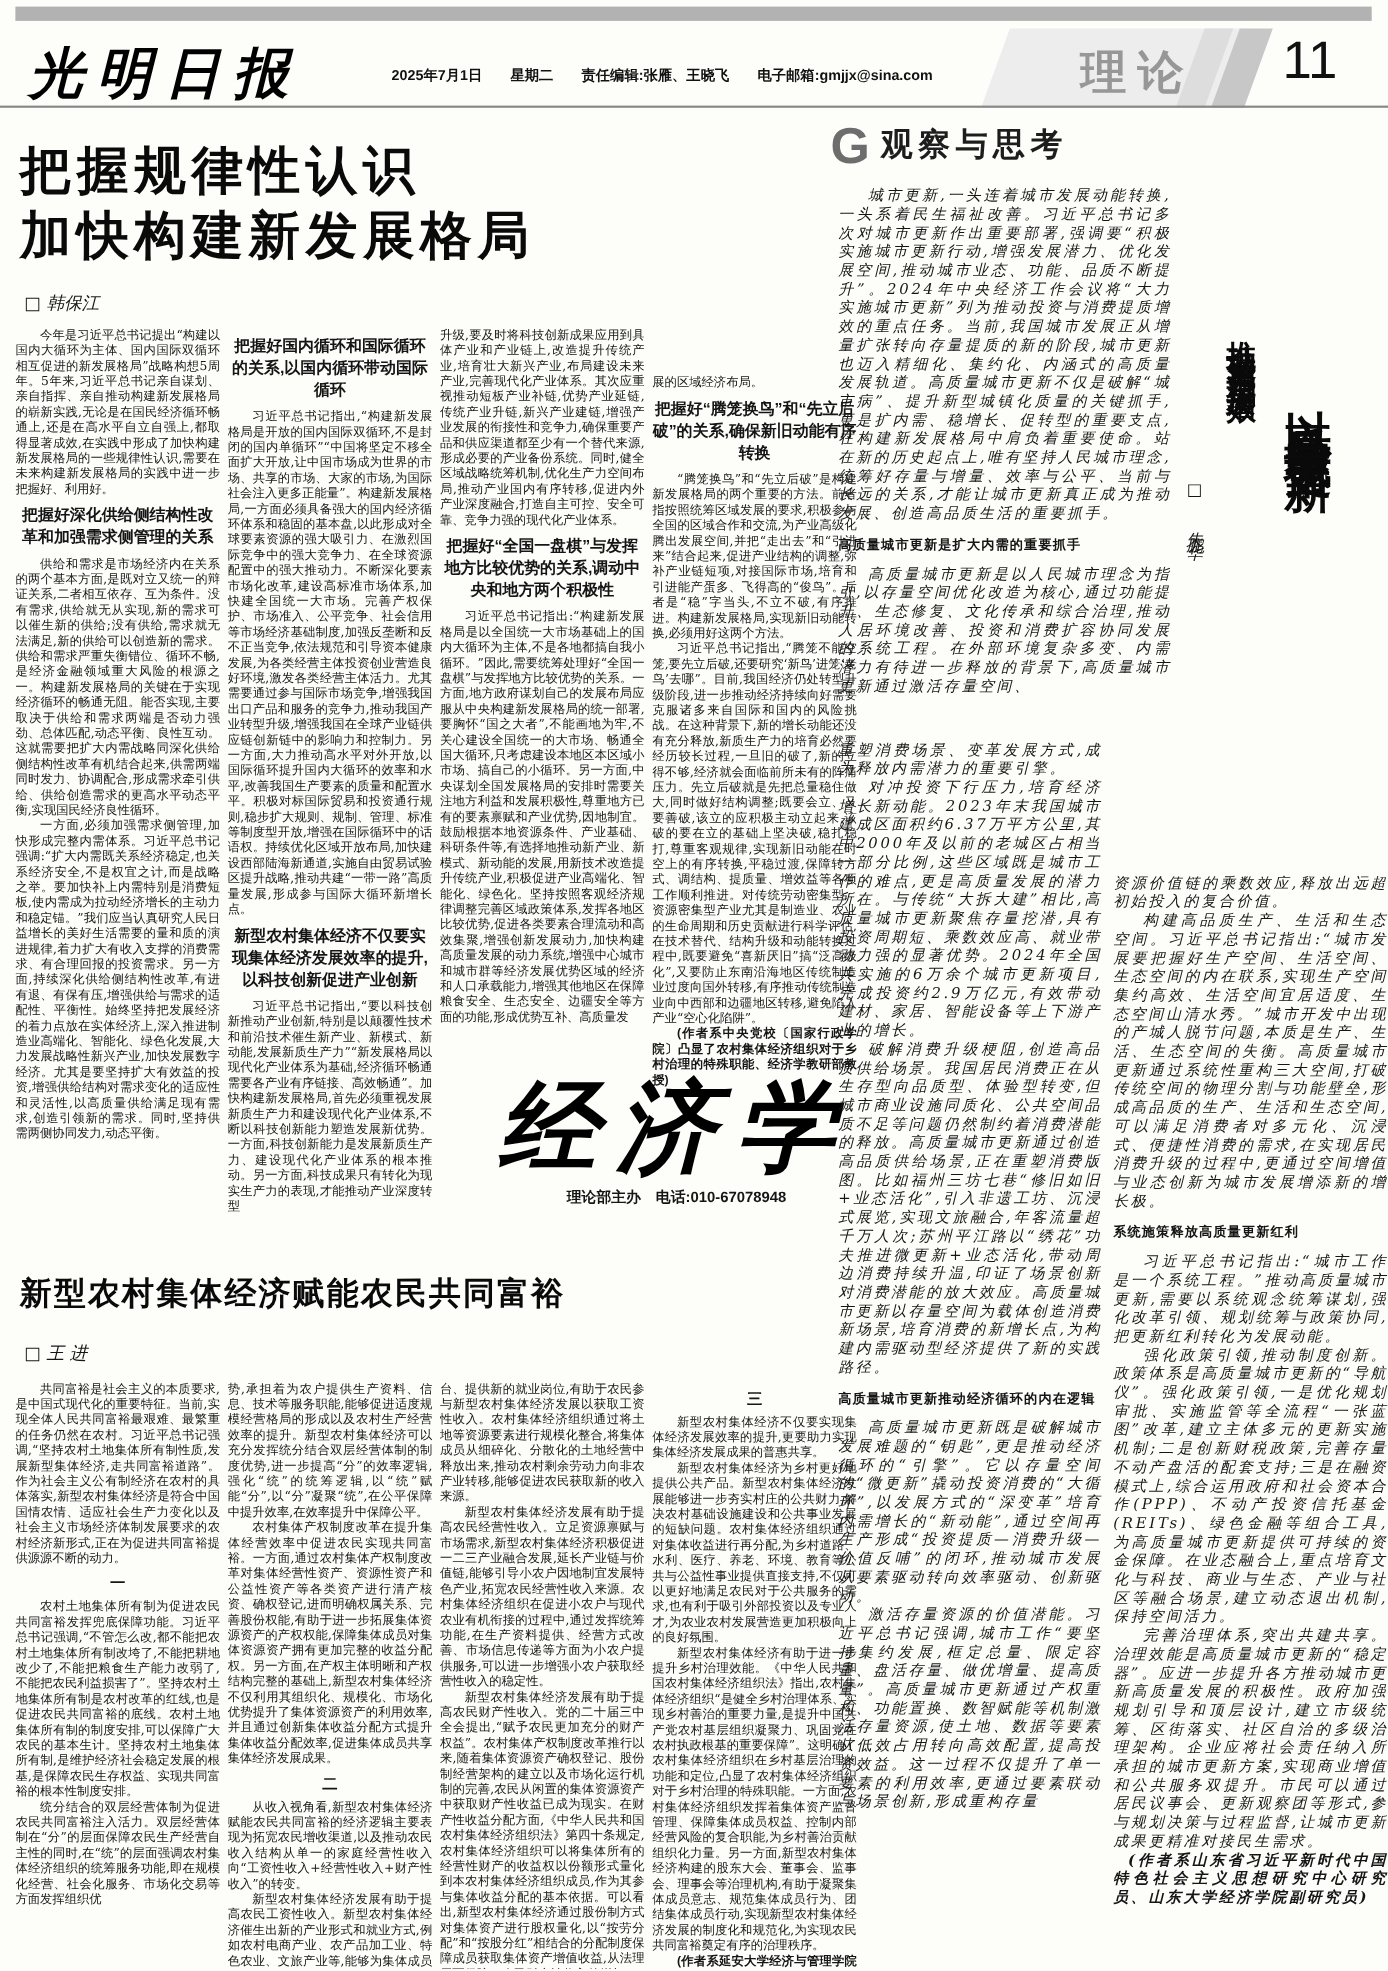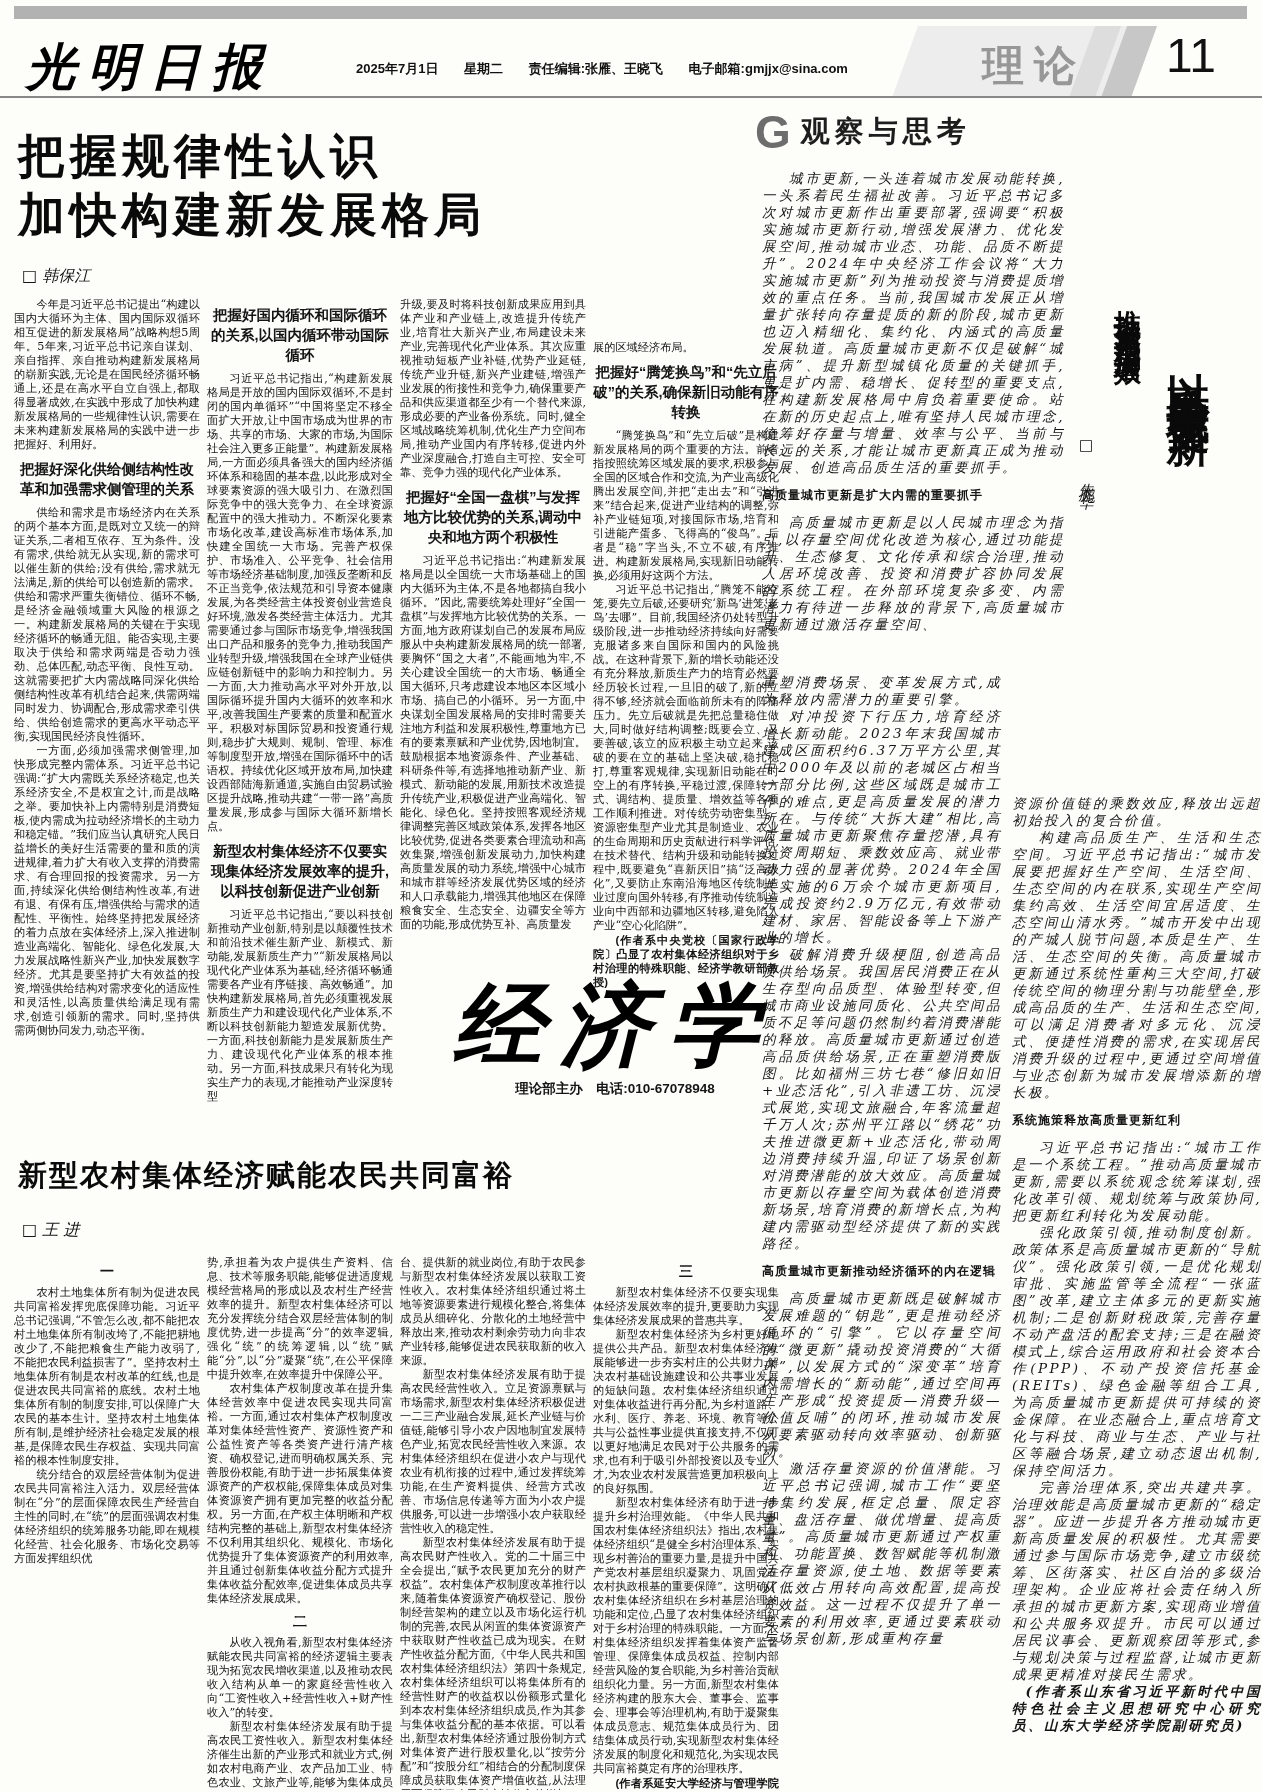--- a/index.html
+++ b/index.html
@@ -161,27 +161,28 @@
       <p class="k-h">高质量城市更新推动经济循环的内在逻辑</p>
       <p class="k-p">高质量城市更新既是破解城市发展难题的“钥匙”,更是推动经济循环的“引擎”。它以存量空间的“微更新”撬动投资消费的“大循环”,以发展方式的“深变革”培育内需增长的“新动能”,通过空间再生产形成“投资提质—消费升级—价值反哺”的闭环,推动城市发展从要素驱动转向效率驱动、创新驱动。</p>
       <p class="k-p">激活存量资源的价值潜能。习近平总书记强调,城市工作“要坚持集约发展,框定总量、限定容量、盘活存量、做优增量、提高质量”。高质量城市更新通过产权重构、功能置换、数智赋能等机制激活存量资源,使土地、数据等要素从低效占用转向高效配置,提高投资效益。这一过程不仅提升了单一要素的利用效率,更通过要素联动与场景创新,形成重构存量</p>
     </div>
   <div class="abs obs-col" id="obs-d">
       <p class="k-pc">资源价值链的乘数效应,释放出远超初始投入的复合价值。</p>
       <p class="k-p">构建高品质生产、生活和生态空间。习近平总书记指出:“城市发展要把握好生产空间、生活空间、生态空间的内在联系,实现生产空间集约高效、生活空间宜居适度、生态空间山清水秀。”城市开发中出现的产城人脱节问题,本质是生产、生活、生态空间的失衡。高质量城市更新通过系统性重构三大空间,打破传统空间的物理分割与功能壁垒,形成高品质的生产、生活和生态空间,可以满足消费者对多元化、沉浸式、便捷性消费的需求,在实现居民消费升级的过程中,更通过空间增值与业态创新为城市发展增添新的增长极。</p>
       <p class="k-h">系统施策释放高质量更新红利</p>
       <p class="k-p">习近平总书记指出:“城市工作是一个系统工程。”推动高质量城市更新,需要以系统观念统筹谋划,强化改革引领、规划统筹与政策协同,把更新红利转化为发展动能。</p>
       <p class="k-p">强化政策引领,推动制度创新。政策体系是高质量城市更新的“导航仪”。强化政策引领,一是优化规划审批、实施监管等全流程“一张蓝图”改革,建立主体多元的更新实施机制;二是创新财税政策,完善存量不动产盘活的配套支持;三是在融资模式上,综合运用政府和社会资本合作(PPP)、不动产投资信托基金(REITs)、绿色金融等组合工具,为高质量城市更新提供可持续的资金保障。在业态融合上,重点培育文化与科技、商业与生态、产业与社区等融合场景,建立动态退出机制,保持空间活力。</p>
-      <p class="k-p">完善治理体系,突出共建共享。治理效能是高质量城市更新的“稳定器”。应进一步提升各方推动城市更新高质量发展的积极性。尤其需要通过参与国际市场竞争,建立市级统筹、区街落实、社区自治的多级治理架构。企业应将社会责任纳入所承担的城市更新方案,实现商业增值和公共服务双提升。市民可以通过居民议事会、更新观察团等形式,参与规划决策与过程监督,让城市更新成果更精准对接民生需求。</p>
+      <p class="k-p">完善治理体系,突出共建共享。治理效能是高质量城市更新的“稳定器”。应进一步提升各方推动城市更新高质量发展的积极性。政府加强规划引导和顶层设计,建立市级统筹、区街落实、社区自治的多级治理架构。企业应将社会责任纳入所承担的城市更新方案,实现商业增值和公共服务双提升。市民可以通过居民议事会、更新观察团等形式,参与规划决策与过程监督,让城市更新成果更精准对接民生需求。</p>
       <p class="k-c">(作者系山东省习近平新时代中国特色社会主义思想研究中心研究员、山东大学经济学院副研究员)</p>
     </div>
 
   <div class="abs" id="rural-title">新型农村集体经济赋能农民共同富裕</div>
   <div class="abs" id="rural-byline">□ 王 进</div>
   <div class="abs newscol" id="rural-c1">
+      <p class="k-p">共同富裕是社会主义的本质要求,是中国式现代化的重要特征。当前,实现全体人民共同富裕最艰难、最繁重的任务仍然在农村。习近平总书记强调,“坚持农村土地集体所有制性质,发展新型集体经济,走共同富裕道路”。作为社会主义公有制经济在农村的具体落实,新型农村集体经济是符合中国国情农情、适应社会生产力变化以及社会主义市场经济体制发展要求的农村经济新形式,正在为促进共同富裕提供源源不断的动力。</p>
       <p class="k-m">一</p>
       <p class="k-p">农村土地集体所有制为促进农民共同富裕发挥兜底保障功能。习近平总书记强调,“不管怎么改,都不能把农村土地集体所有制改垮了,不能把耕地改少了,不能把粮食生产能力改弱了,不能把农民利益损害了”。坚持农村土地集体所有制是农村改革的红线,也是促进农民共同富裕的底线。农村土地集体所有制的制度安排,可以保障广大农民的基本生计。坚持农村土地集体所有制,是维护经济社会稳定发展的根基,是保障农民生存权益、实现共同富裕的根本性制度安排。</p>
       <p class="k-p">统分结合的双层经营体制为促进农民共同富裕注入活力。双层经营体制在“分”的层面保障农民生产经营自主性的同时,在“统”的层面强调农村集体经济组织的统筹服务功能,即在规模化经营、社会化服务、市场化交易等方面发挥组织优</p>
     </div>
   <div class="abs newscol" id="rural-c2">
       <p class="k-pc">势,承担着为农户提供生产资料、信息、技术等服务职能,能够促进适度规模经营格局的形成以及农村生产经营效率的提升。新型农村集体经济可以充分发挥统分结合双层经营体制的制度优势,进一步提高“分”的效率逻辑,强化“统”的统筹逻辑,以“统”赋能“分”,以“分”凝聚“统”,在公平保障中提升效率,在效率提升中保障公平。</p>
       <p class="k-p">农村集体产权制度改革在提升集体经营效率中促进农民实现共同富裕。一方面,通过农村集体产权制度改革对集体经营性资产、资源性资产和公益性资产等各类资产进行清产核资、确权登记,进而明确权属关系、完善股份权能,有助于进一步拓展集体资源资产的产权权能,保障集体成员对集体资源资产拥有更加完整的收益分配权。另一方面,在产权主体明晰和产权结构完整的基础上,新型农村集体经济不仅利用其组织化、规模化、市场化优势提升了集体资源资产的利用效率,并且通过创新集体收益分配方式提升集体收益分配效率,促进集体成员共享集体经济发展成果。</p>
       <p class="k-m">二</p>
       <p class="k-p">从收入视角看,新型农村集体经济赋能农民共同富裕的经济逻辑主要表现为拓宽农民增收渠道,以及推动农民收入结构从单一的家庭经营性收入向“工资性收入+经营性收入+财产性收入”的转变。</p>
       <p class="k-p">新型农村集体经济发展有助于提高农民工资性收入。新型农村集体经济催生出新的产业形式和就业方式,例如农村电商产业、农产品加工业、特色农业、文旅产业等,能够为集体成员创造新的就业平</p>

